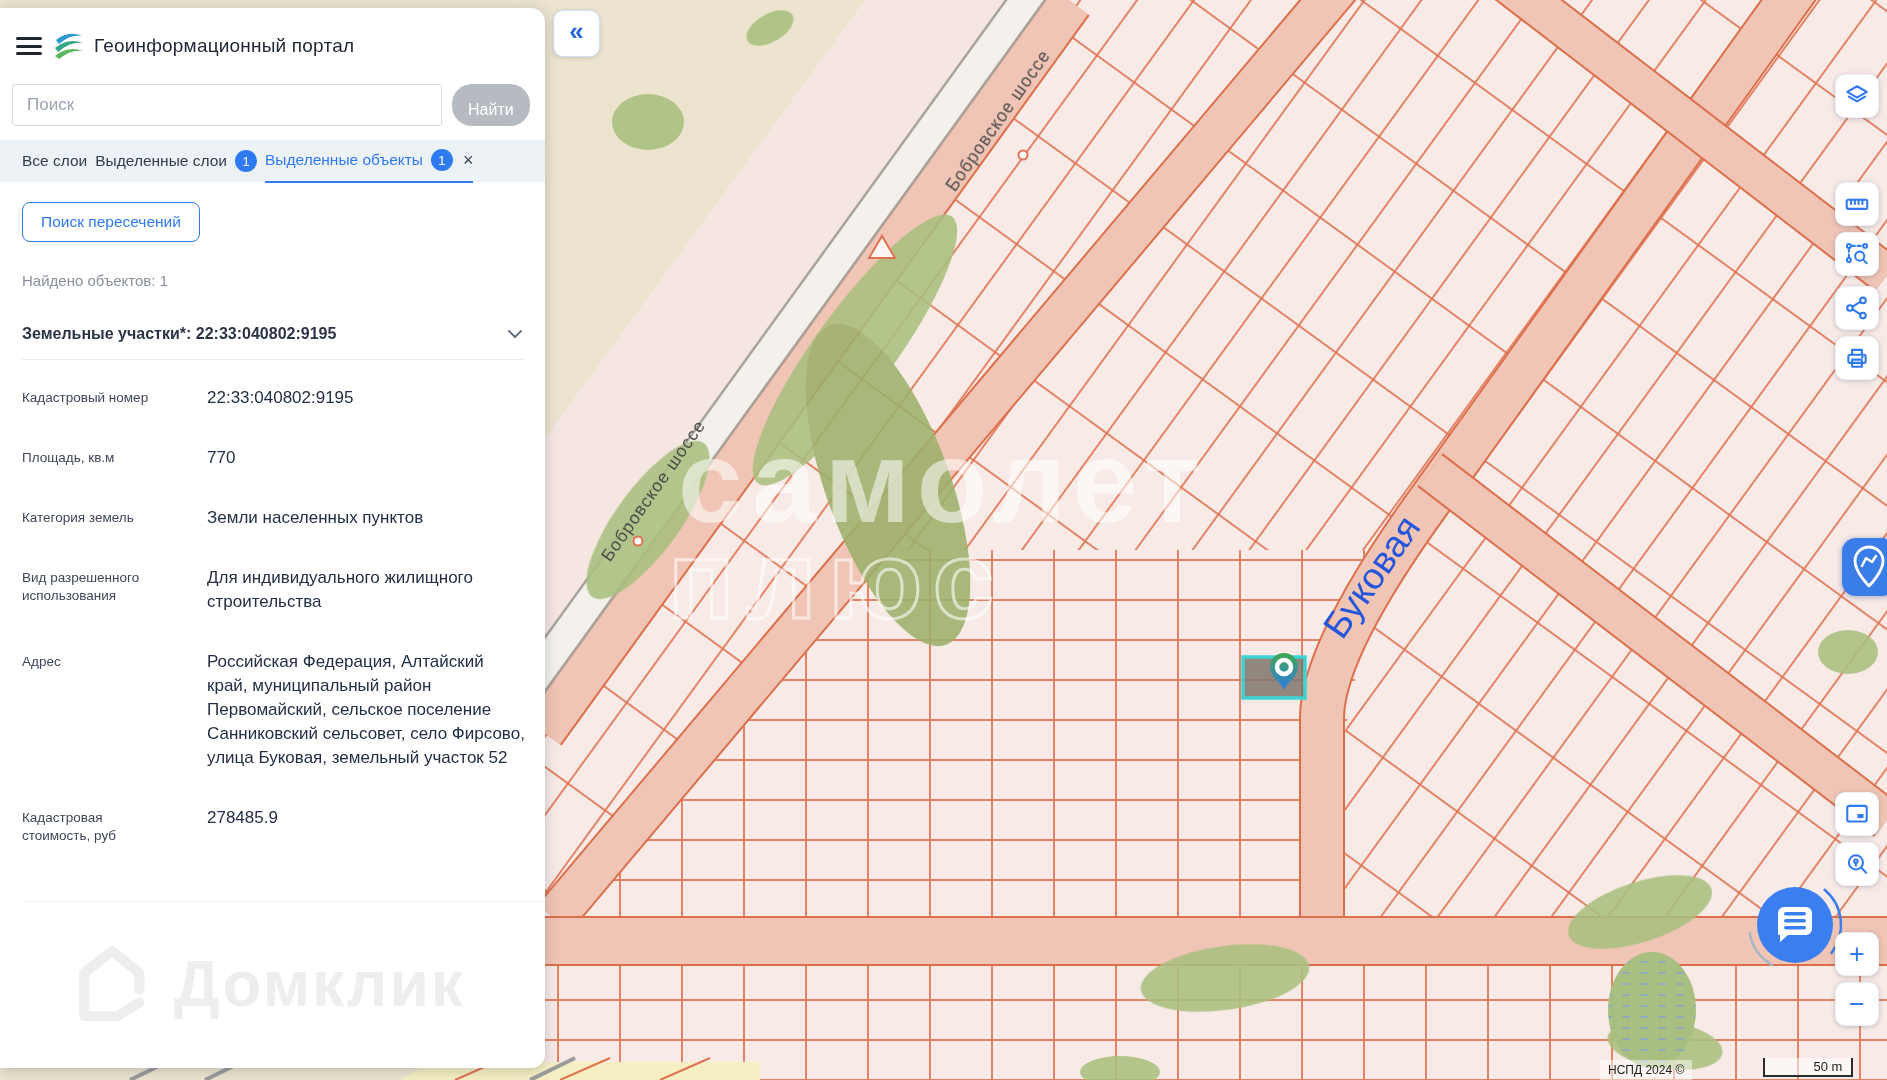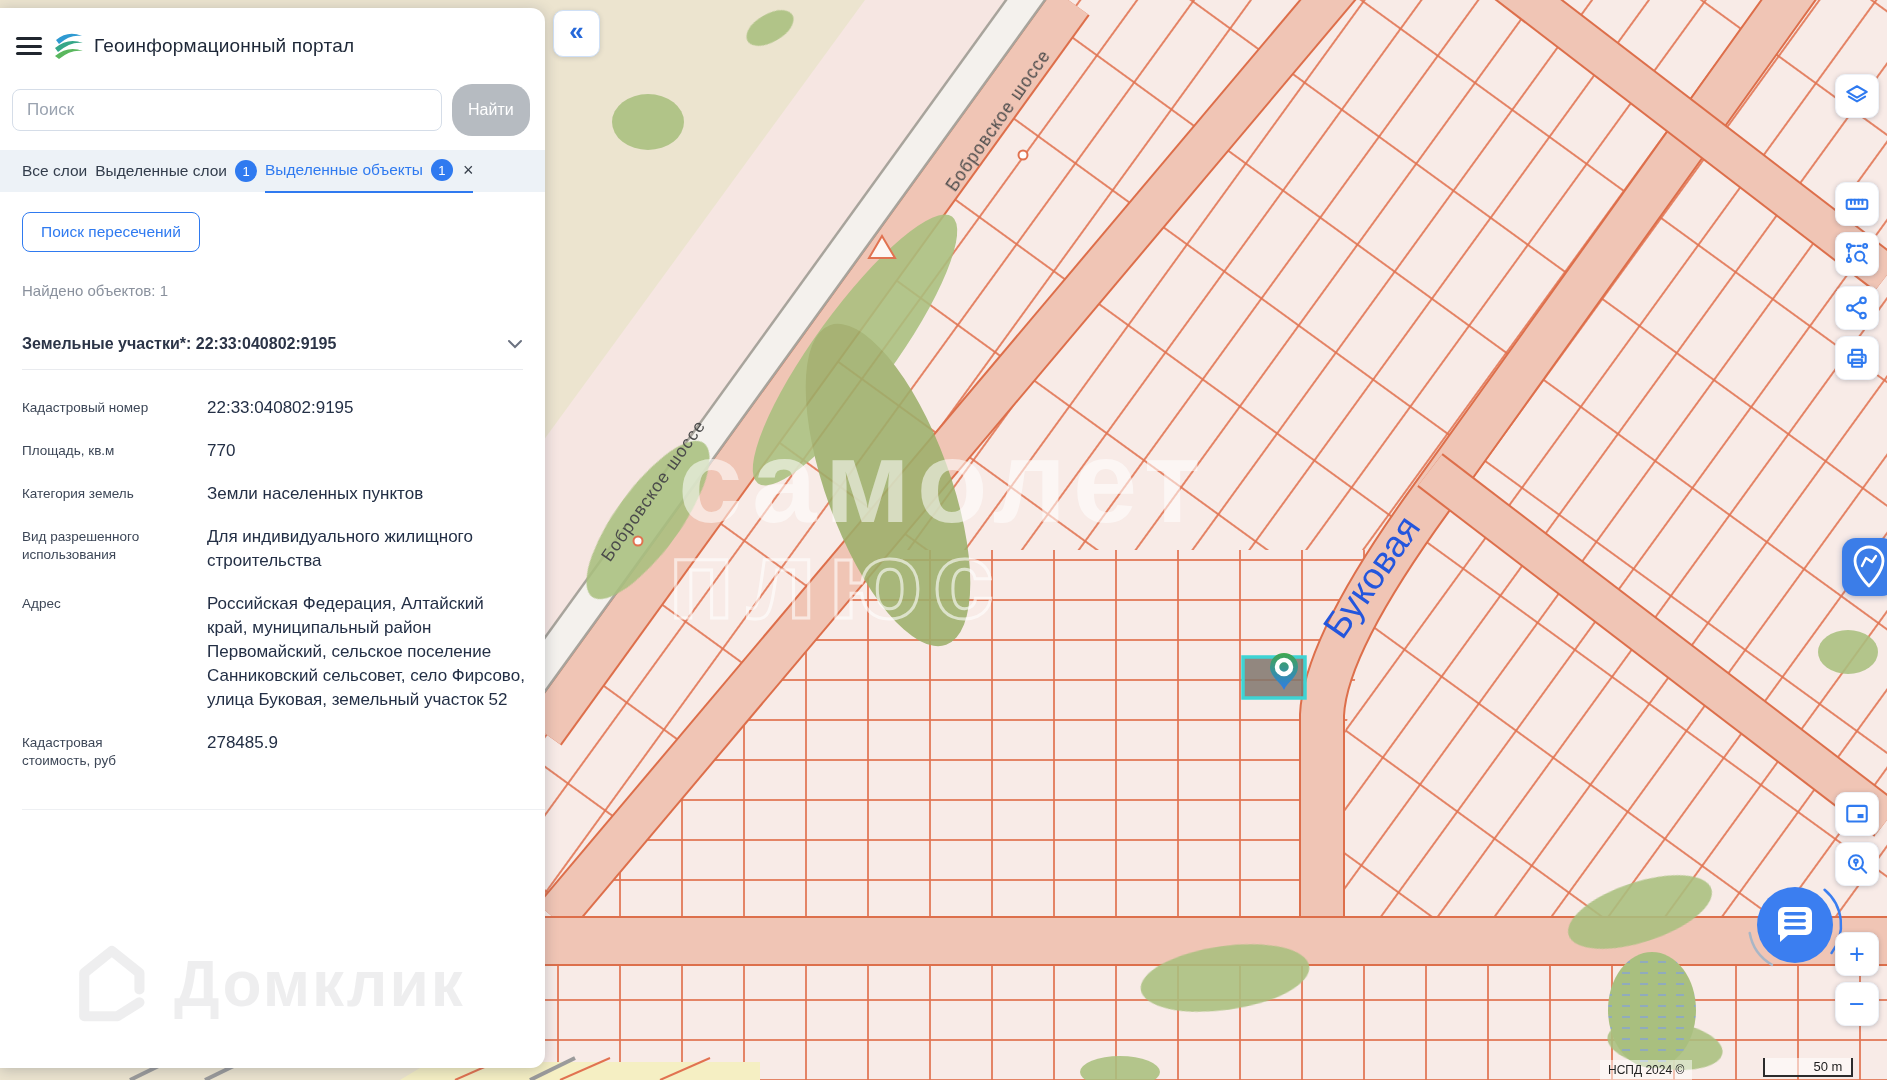--- a/index.html
+++ b/index.html
@@ -8,38 +8,38 @@
 
   
   .sidebar{position:absolute;left:0;top:8px;width:545px;height:1060px;background:#fff;
     border-radius:0 14px 14px 0;box-shadow:0 2px 14px rgba(40,50,70,.25);z-index:30;overflow:hidden;}
   .sb-header{display:flex;align-items:center;gap:8px;padding:20px 22px 12px 16px;}
   .hamburger{width:26px;height:18px;display:flex;flex-direction:column;justify-content:space-between;cursor:pointer;}
   .hamburger span{display:block;height:3px;background:#20262e;border-radius:2px;}
   .logo{width:36px;height:36px;flex:0 0 auto;}
   .app-title{font-size:19px;font-weight:500;color:#1d2737;letter-spacing:.2px;}
   .search-row{display:flex;align-items:center;gap:10px;padding:8px 0 14px 12px;}
-  .search-input{width:400px;height:40px;border:1.5px solid #d5dde8;border-radius:8px;font-size:17px;
+  .search-input{width:400px;height:40px;border:1.5px solid #d5dde8;border-radius:3px;font-size:17px;
     padding:0 14px;color:#2b3447;outline:none;font-family:"Liberation Sans",sans-serif;}
   .search-input::placeholder{color:#9aa3b0;}
-  .btn-find{height:52px;padding:17px 16px;background:#b6bbc1;color:#fff;border:none;border-radius:20px;
+  .btn-find{height:42px;padding:17px 16px;background:#b6bbc1;color:#fff;border:none;border-radius:20px;
     font-size:16px;font-family:"Liberation Sans",sans-serif;cursor:pointer;}
   .tabs{display:flex;align-items:center;background:#edf2f7;height:42px;padding:0 0 0 22px;gap:8px;position:relative;}
   .tab{font-size:15.5px;color:#333d4c;display:flex;align-items:center;gap:8px;cursor:pointer;height:100%;}
   .tab.active{color:#2f7af0;border-bottom:2.5px solid #2f7af0;}
   .badge{width:22px;height:22px;border-radius:50%;background:#2f7af0;color:#fff;font-size:13px;
     display:flex;align-items:center;justify-content:center;}
   .tab-close{font-size:18px;color:#38404c;margin-left:2px;cursor:pointer;line-height:1;}
   .btn-intersect{margin:20px 0 0 22px;height:40px;padding:0 18px;background:#fff;border:1px solid #2f7af0;
     border-radius:8px;color:#2f7af0;font-size:15.5px;font-family:"Liberation Sans",sans-serif;cursor:pointer;}
   .found{margin:30px 0 0 22px;font-size:15px;color:#8a919d;}
   .obj-header{margin:36px 22px 0 22px;display:flex;align-items:center;justify-content:space-between;cursor:pointer;}
   .obj-header .txt{font-size:16px;color:#2b3447;font-weight:bold;}
   .divider{height:1px;background:#e9ebef;margin:16px 22px 0 22px;}
-  .details{margin:26px 5px 0 22px;display:flex;flex-direction:column;gap:19px;width:505px;}
+  .details{margin:26px 5px 0 22px;display:flex;flex-direction:column;gap:36px;width:505px;}
   .drow{display:grid;grid-template-columns:152px 318px;column-gap:33px;}
   .dlabel{font-size:13.5px;line-height:18px;color:#3d4757;padding-top:3px;}
   .dvalue{font-size:17px;line-height:24px;color:#232f45;}
   .divider-full{height:1px;background:#eef0f3;margin:20px 0 0 0;width:545px;}
   .watermark-domclick{position:absolute;left:64px;top:930px;display:flex;align-items:center;gap:18px;
     color:rgba(120,122,128,.13);pointer-events:none;}
   .watermark-domclick .wm-text{font-size:64px;font-weight:700;letter-spacing:2px;}
 
   
   .collapse-btn{position:absolute;left:553px;top:10px;width:47px;height:47px;background:#fff;border:1px solid #cfe0f7;

